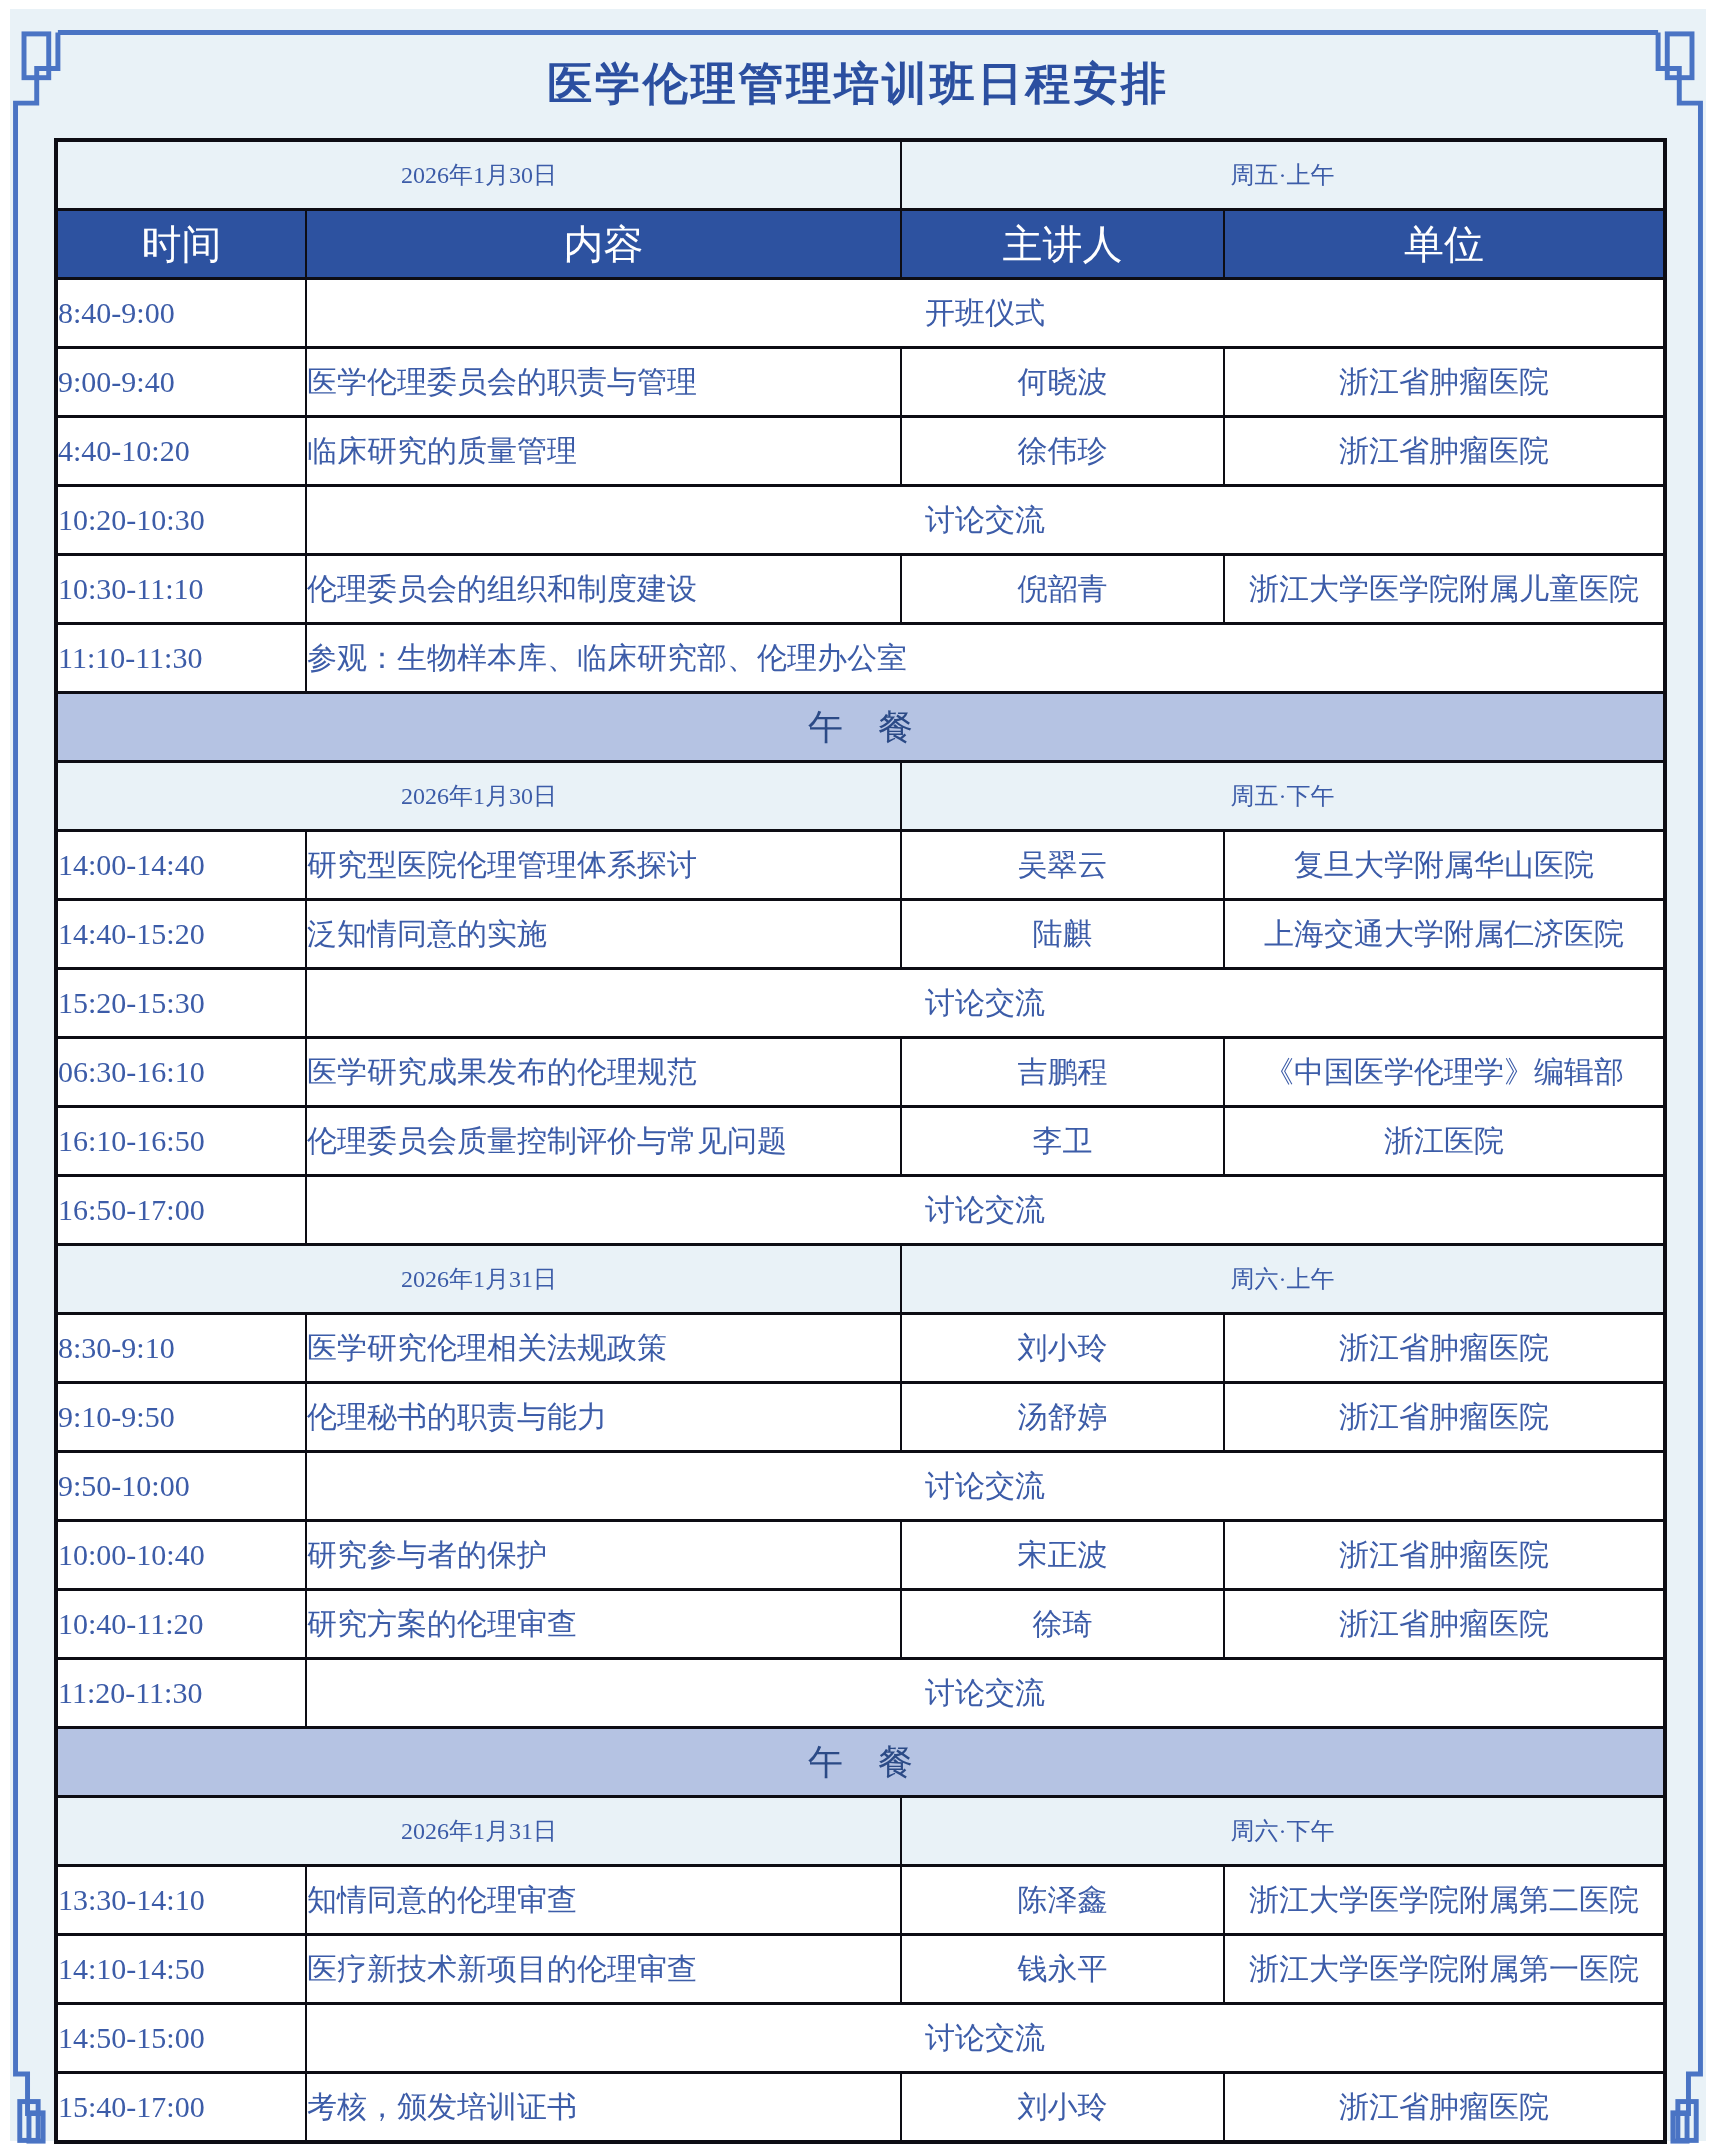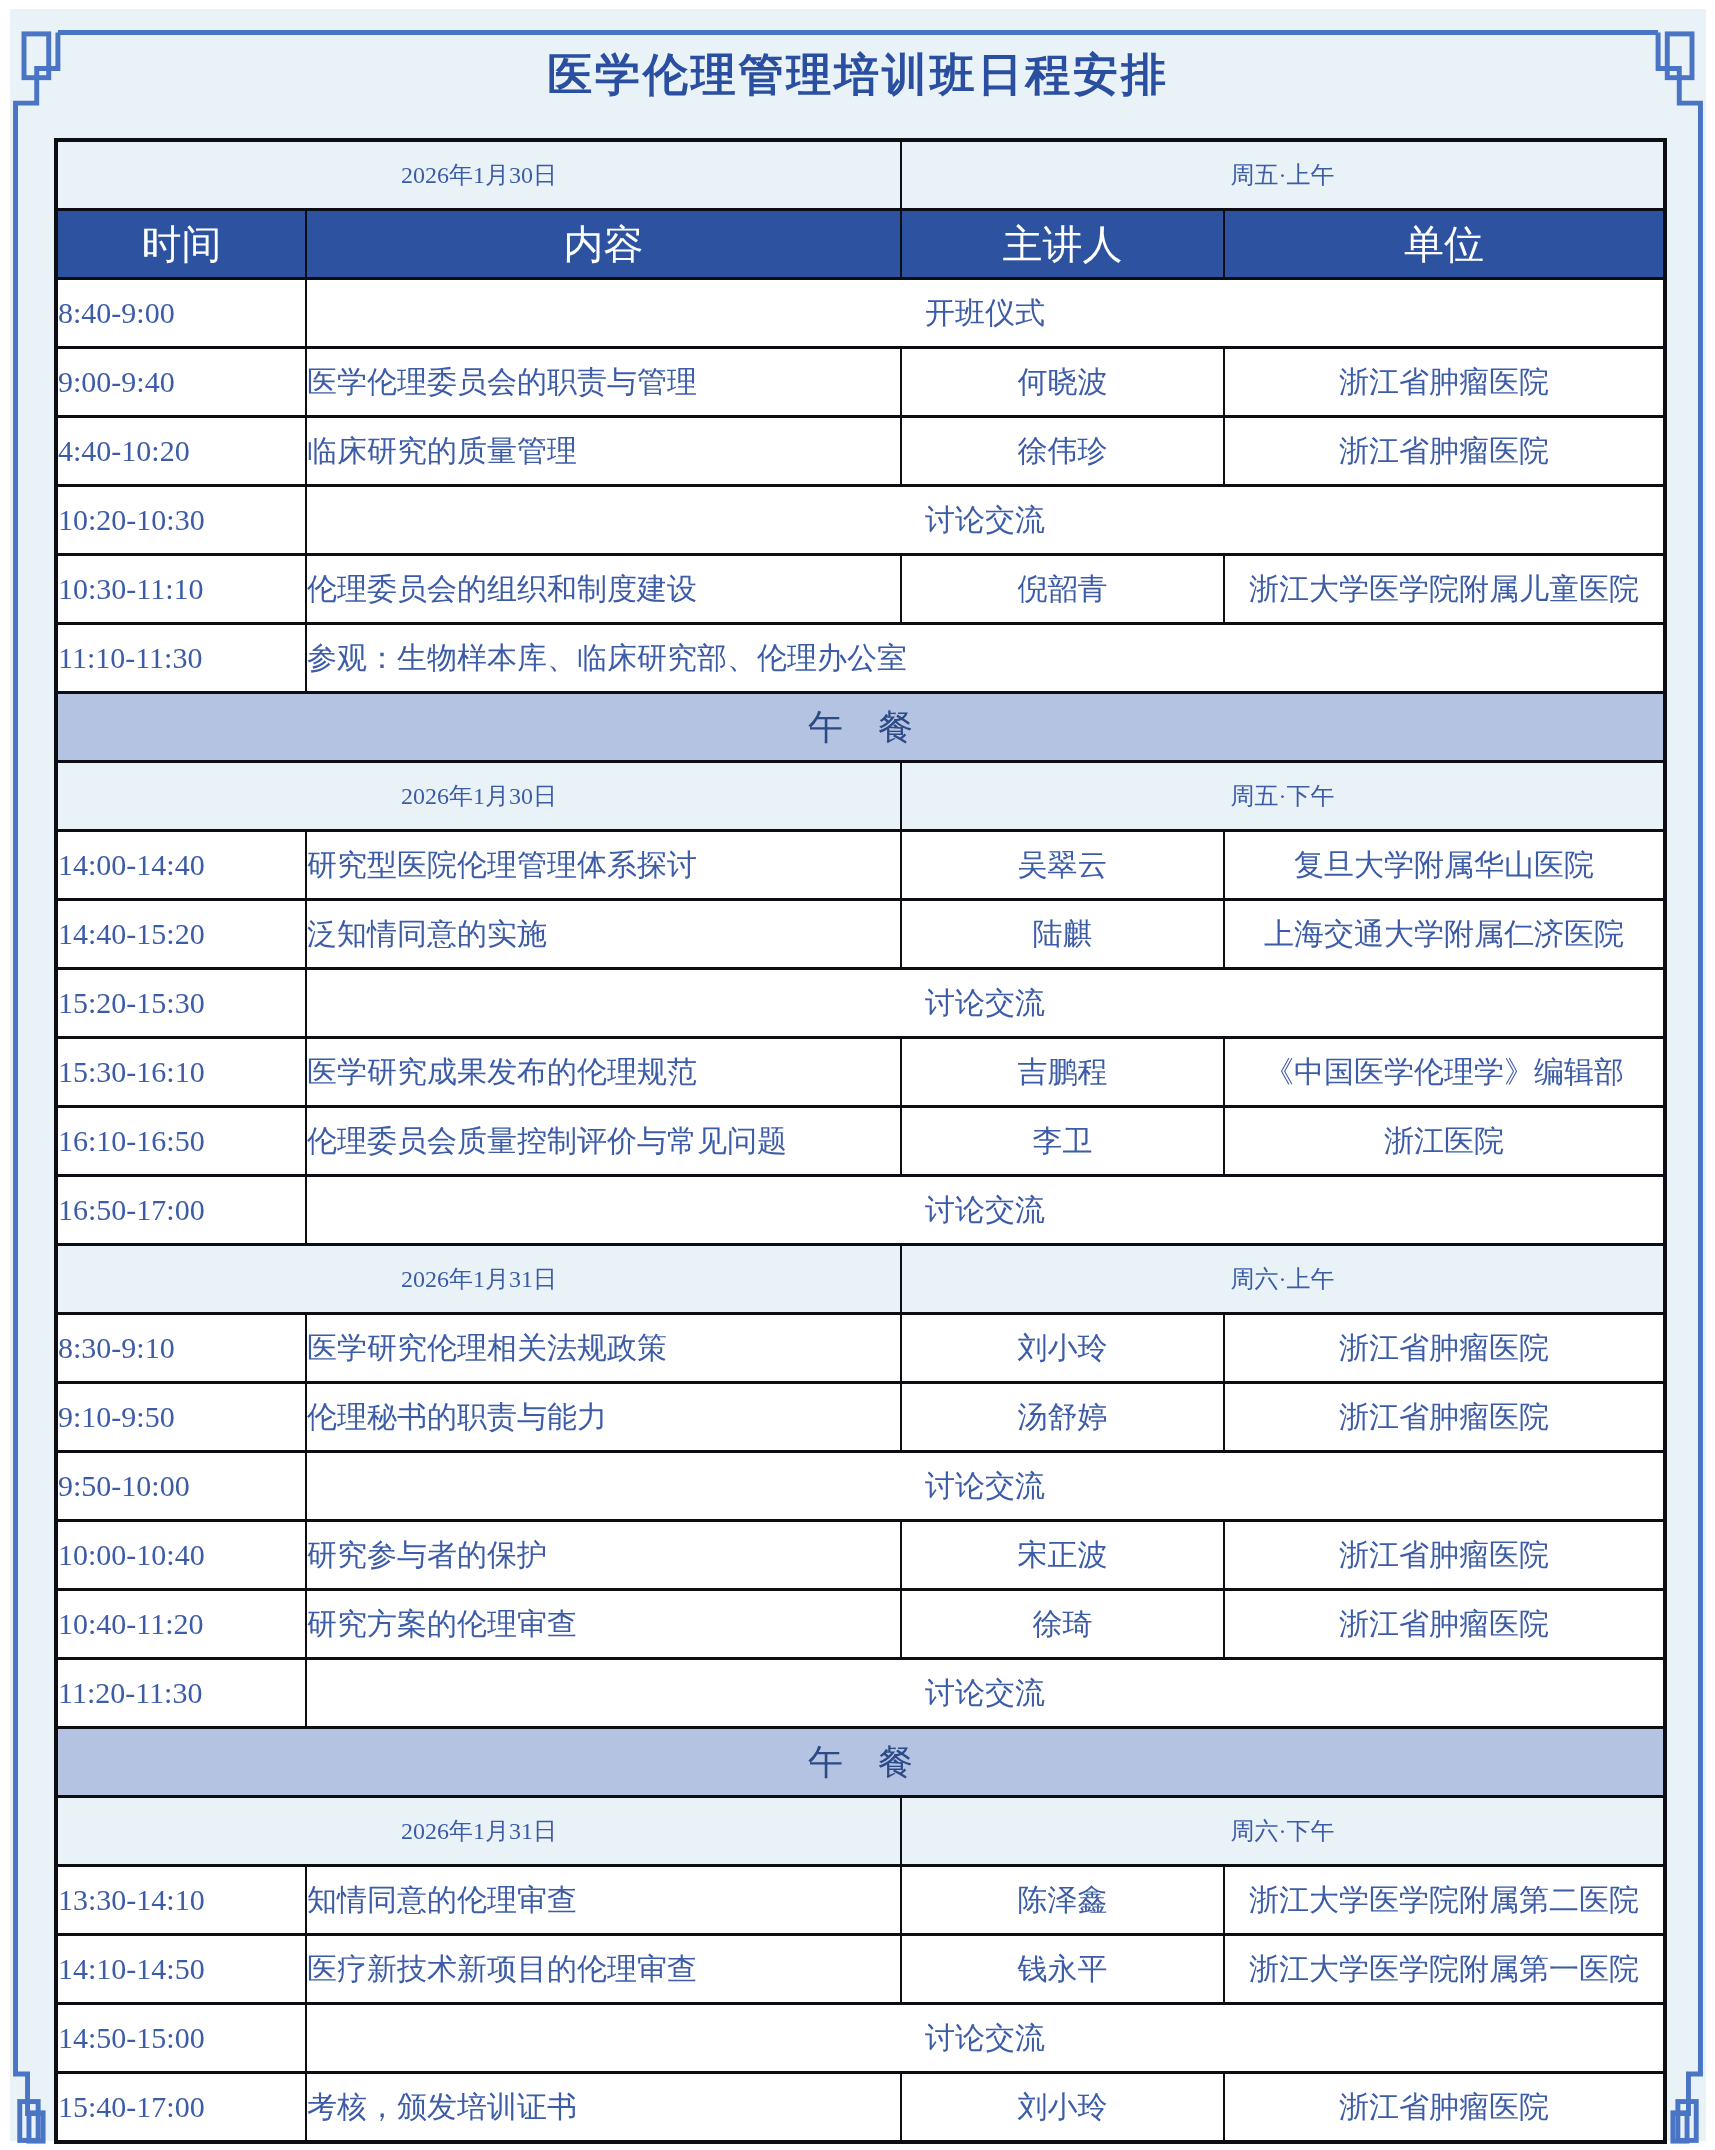--- a/index.html
+++ b/index.html
@@ -9,21 +9,21 @@
     background:#ffffff;
     font-family:"Liberation Serif","DejaVu Serif",serif;
     overflow:hidden;
   }
   .panel{
     position:absolute;left:10px;top:8.5px;width:1696px;height:2132px;
     background:#e9f2f7;
   }
   .frame-svg{position:absolute;left:0;top:0;width:1716px;height:2151px;}
   .page-title{
-    position:absolute;left:0;top:45px;width:100%;
+    position:absolute;left:0;top:54px;width:100%;
     margin:0;text-align:center;
     font-size:45px;font-weight:bold;color:#2b4fa0;
     letter-spacing:2.8px;
   }
   table.schedule{
     position:absolute;left:54px;top:138px;width:1608px;
     border-collapse:collapse;table-layout:fixed;
     background:#ffffff;
     border:4.2px solid #0d0d14;
   }
@@ -150,21 +150,21 @@
           <td class="cell-time">14:40-15:20</td>
           <td class="cell-content">泛知情同意的实施</td>
           <td class="cell-speaker">陆麒</td>
           <td class="cell-unit">上海交通大学附属仁济医院</td>
         </tr>
         <tr class="body-row">
           <td class="cell-time">15:20-15:30</td>
           <td class="cell-merged-center" colspan="3">讨论交流</td>
         </tr>
         <tr class="body-row">
-          <td class="cell-time">15:30-16:10</td>
+          <td class="cell-time">06:30-16:10</td>
           <td class="cell-content">医学研究成果发布的伦理规范</td>
           <td class="cell-speaker">吉鹏程</td>
           <td class="cell-unit">《中国医学伦理学》编辑部</td>
         </tr>
         <tr class="body-row">
           <td class="cell-time">16:10-16:50</td>
           <td class="cell-content">伦理委员会质量控制评价与常见问题</td>
           <td class="cell-speaker">李卫</td>
           <td class="cell-unit">浙江医院</td>
         </tr>

